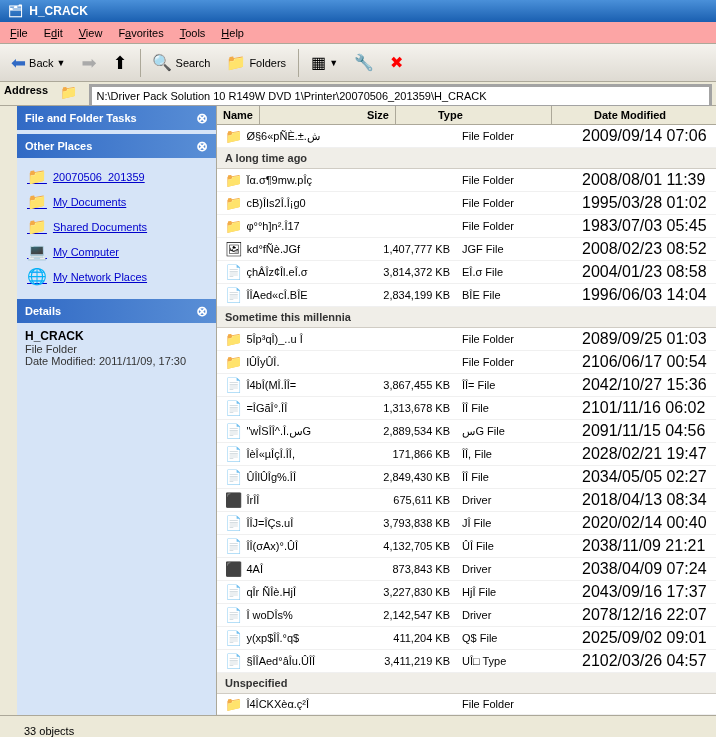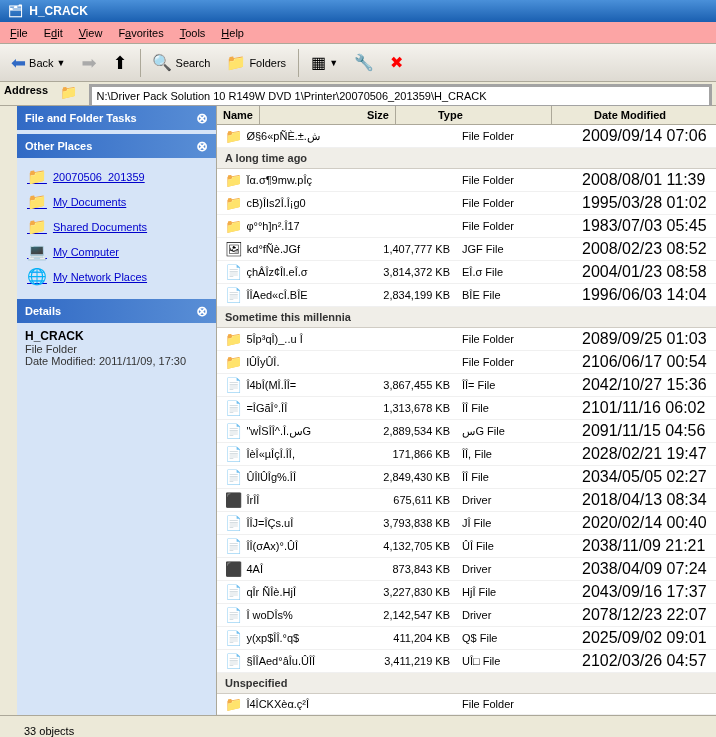--- a/index.html
+++ b/index.html
@@ -508,38 +508,38 @@
       <div class="file-cell type-cell">HjÎ File</div>
       <div class="file-cell date-cell">2043/09/16 17:37</div>
     </div>
     <div class="file-row">
       <div class="file-name-cell">
           <span class="file-icon">📄</span>
           <span>Î woDÎs%</span>
         </div>
       <div class="file-cell">2,142,547 KB</div>
       <div class="file-cell type-cell">Driver</div>
-      <div class="file-cell date-cell">2078/12/23 22:07</div>
+      <div class="file-cell date-cell">2078/12/16 22:07</div>
     </div>
     <div class="file-row">
       <div class="file-name-cell">
           <span class="file-icon">📄</span>
           <span>y(xp$ÎÎ.°q$</span>
         </div>
       <div class="file-cell">411,204 KB</div>
       <div class="file-cell type-cell">Q$ File</div>
       <div class="file-cell date-cell">2025/09/02 09:01</div>
     </div>
     <div class="file-row">
       <div class="file-name-cell">
           <span class="file-icon">📄</span>
           <span>§ÎÎAed°âÎu.ÛÎÎ</span>
         </div>
       <div class="file-cell">3,411,219 KB</div>
-      <div class="file-cell type-cell">UÎ□ File</div>
+      <div class="file-cell type-cell">UÎ□ Type</div>
       <div class="file-cell date-cell">2102/03/26 04:57</div>
     </div>
 
     <div class="group-header">Unspecified</div>
     <div class="file-row">
       <div class="file-name-cell">
           <span class="file-icon">📁</span>
           <span>Î4ÎCKXèα.ç²Î</span>
         </div>
       <div class="file-cell"></div>

